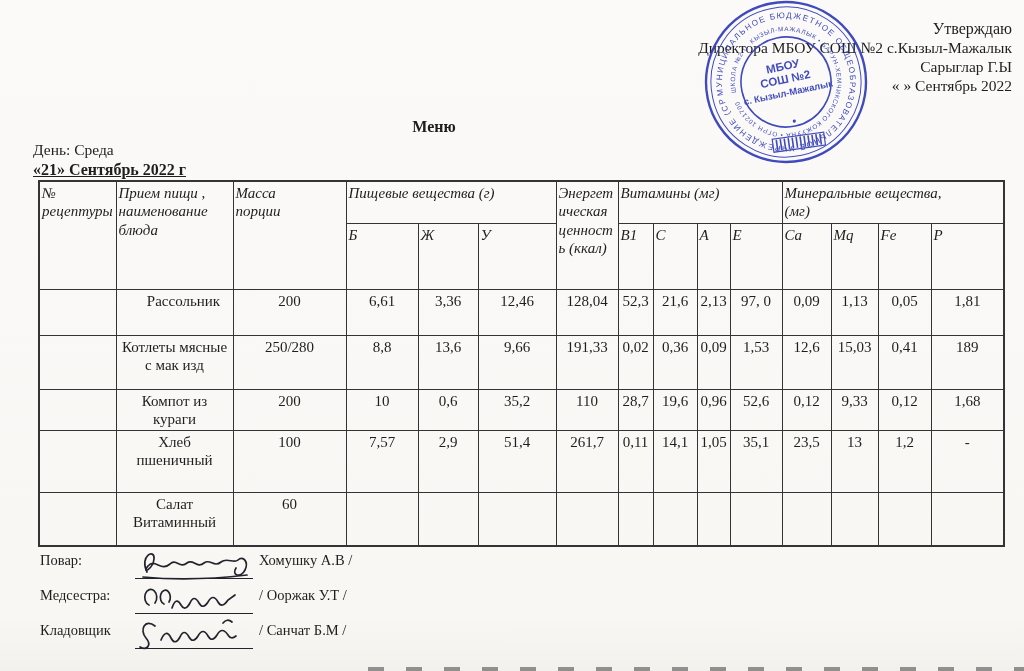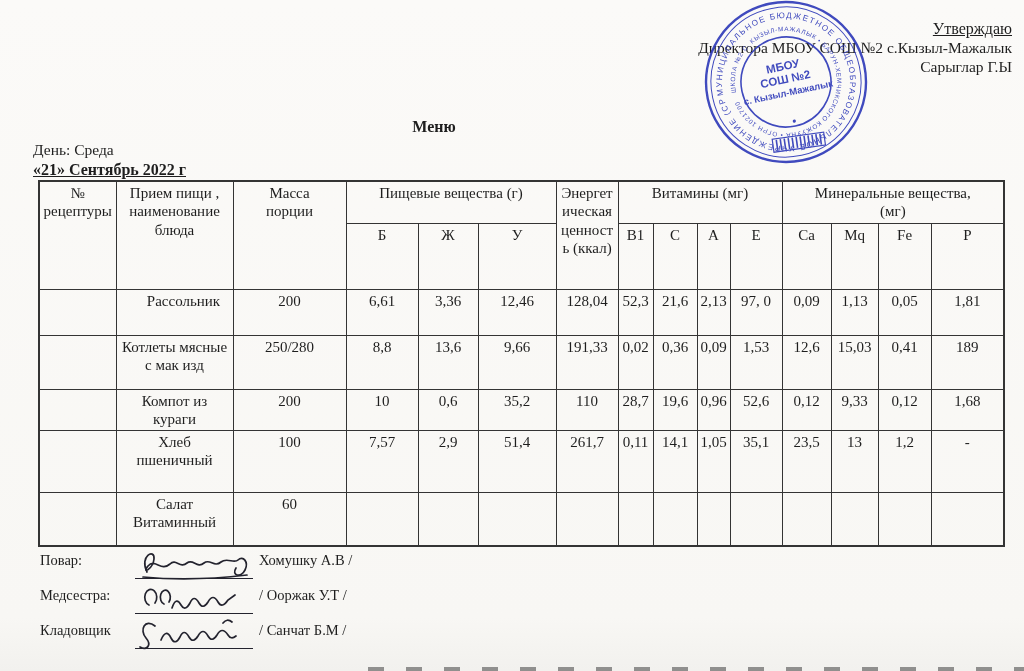--- a/index.html
+++ b/index.html
@@ -4,41 +4,41 @@
 <style>
   html,body{margin:0;padding:0;}
   body{width:1024px;height:671px;overflow:hidden;background:#f9f8f5;
        font-family:"Liberation Serif","DejaVu Serif",serif;color:#1e1e1e;}
   .page{position:relative;width:1024px;height:671px;
         background:linear-gradient(180deg,#fbfaf8 0%,#f8f7f4 92%,#f2f1ee 100%);}
 
   
   .approval{position:absolute;top:19px;right:12px;width:430px;text-align:right;
             font-size:15.5px;line-height:19px;}
-  .approval .l1{font-size:16px;text-decoration:underline;}
+  .approval .l1{font-size:16px;}
 
   
   .stamp-wrap{position:absolute;left:698px;top:-6px;width:176px;height:176px;
               transform:rotate(-12deg);opacity:.9;pointer-events:none;}
   .stamp-wrap svg{display:block;}
 
   
   .title{position:absolute;top:118px;left:0;width:868px;text-align:center;
          font-weight:bold;font-size:16px;}
   .day{position:absolute;top:140px;left:33px;font-size:15.5px;line-height:20px;}
   .day .bold{font-weight:bold;font-size:16px;text-decoration:underline;}
 
   
   table.menu{position:absolute;left:38px;top:180px;width:965px;
              border-collapse:collapse;table-layout:fixed;
              border:2px solid #343434;}
   table.menu th,table.menu td{border:1px solid #343434;font-weight:normal;
              font-size:15px;line-height:1.22;padding:2px 2px;vertical-align:top;
              overflow:hidden;}
-  table.menu th{text-align:center;}
+  table.menu th{text-align:left;font-style:italic;}
   th.prewrap{white-space:pre-line;}
   th.energy{word-break:break-all;vertical-align:middle;line-height:1.25;padding:0 1px;}
   th.meal{overflow-wrap:break-word;}
   table.menu td{text-align:center;}
   td.name{text-align:left;padding-left:4px;overflow-wrap:break-word;}
   td.name.center{text-align:center;padding-left:20px;}
   thead tr.r1{height:38px;}
   thead tr.r2{height:66px;}
   tbody tr:nth-child(1){height:46px;}
   tbody tr:nth-child(2){height:54px;}
@@ -59,20 +59,21 @@
 </style>
 </head>
 <body>
 
 <div class="page">
 
   <div class="approval">
     <div class="l1">Утверждаю</div>
     <div>Директора МБОУ СОШ №2 с.Кызыл-Мажалык</div>
     <div>Сарыглар Г.Ы</div>
+    <div>« » Сентябрь  2022</div>
   </div>
 
   <div class="stamp-wrap">
     <svg width="176" height="176" viewBox="0 0 176 176">
       <defs>
         <path id="ringOuterPath" d="M88,88 m-64,0 a64,64 0 1,1 128,0 a64,64 0 1,1 -128,0"></path>
         <path id="ringInnerPath" d="M88,88 m-51,0 a51,51 0 1,1 102,0 a51,51 0 1,1 -102,0"></path>
       </defs>
       <g stroke="#2c38b8" fill="none">
         <circle cx="88" cy="88" r="80" stroke-width="2.4"></circle>

